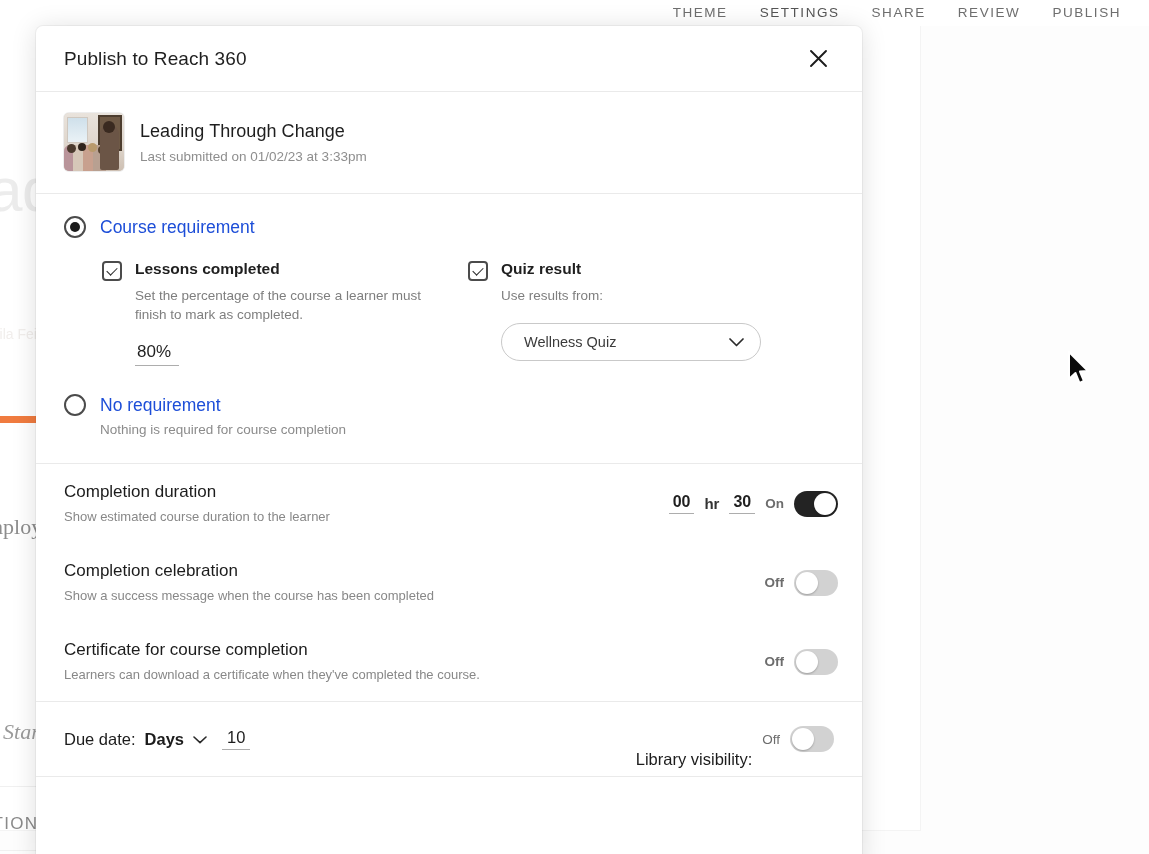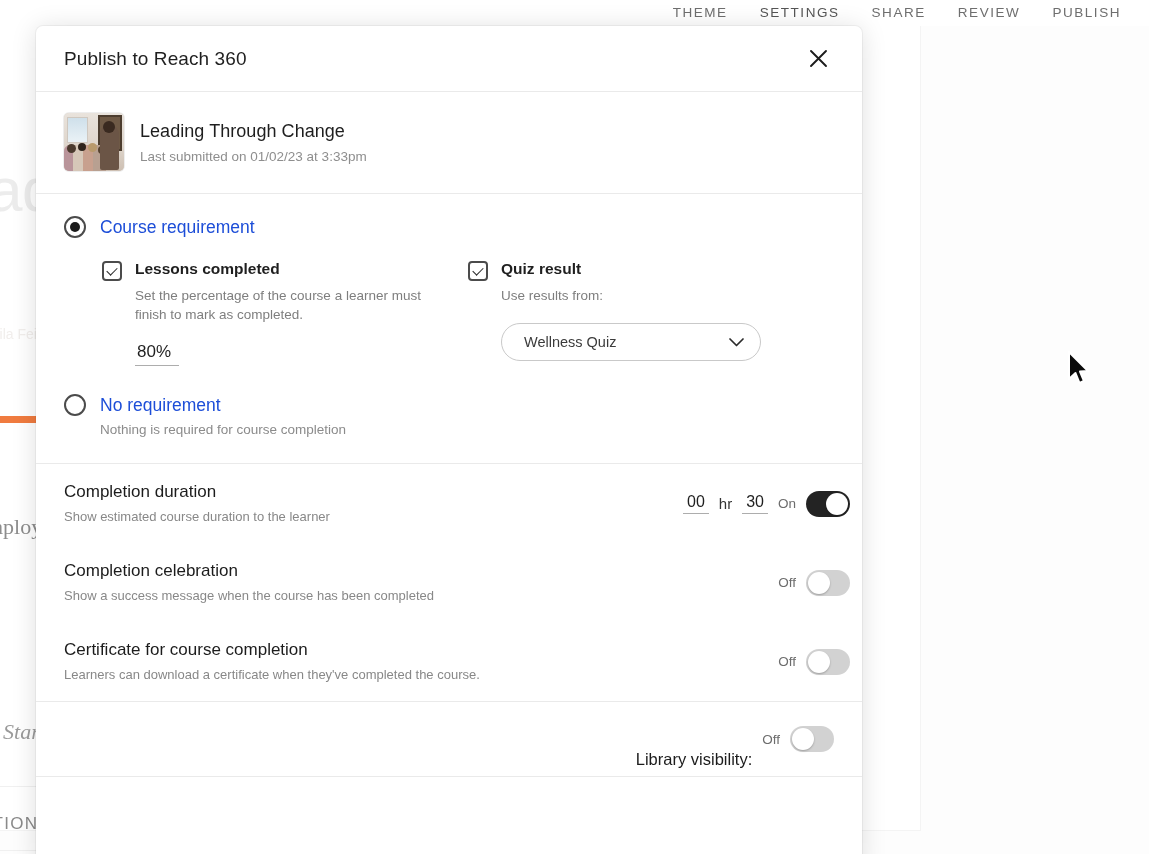--- a/index.html
+++ b/index.html
@@ -251,23 +251,23 @@
 
   
   .set-row {
     position: relative;
     padding: 18px 28px 18px 28px;
     min-height: 79px;
   }
   .set-title { font-size: 17px; color: #1c1c1c; }
   .set-desc { font-size: 13px; color: #888; margin-top: 7px; }
   .set-right {
-    position: absolute; right: 12px; top: 50%;
+    position: absolute; right: 24px; top: 50%;
     transform: translateY(-50%);
-    display: flex; align-items: center; gap: 10px;
+    display: flex; align-items: center; gap: 10px; font-weight: bold;
   }
   .dur-num {
     font-size: 16px; color: #1f1f1f;
     border-bottom: 1px solid #adadad;
     padding: 0 4px 2px 4px;
     cursor: text;
   }
   .dur-unit { font-size: 15px; color: #333; text-align: right; }
   .tog-label { font-size: 13.5px; color: #6d6d6d; }
   .toggle {
@@ -459,20 +459,30 @@
     <div class="set-right">
       <span class="tog-label">Off</span>
       <span class="toggle">
           <span class="knob"></span>
         </span>
     </div>
   </div>
   <div class="divider"></div>
 
   <div id="modal-footer">
+    <div id="due-date-group">
+      <span id="due-label">Due date:</span>
+      <span id="due-unit">Days</span>
+      <span>
+        <svg width="14" height="8" viewBox="0 0 14 8" aria-hidden="true">
+          <path d="M1,1 L7,6.6 L13,1" stroke="#2b2b2b" stroke-width="1.6" fill="none" stroke-linecap="round" stroke-linejoin="round"></path>
+        </svg>
+      </span>
+      <span id="due-value">10</span>
+    </div>
     <div id="lib-group">
       <span id="lib-label">Library visibility:</span>
       <span class="tog-label">Off</span>
       <span class="toggle">
           <span class="knob"></span>
         </span>
     </div>
   </div>
   <div class="divider"></div>
 </div>

